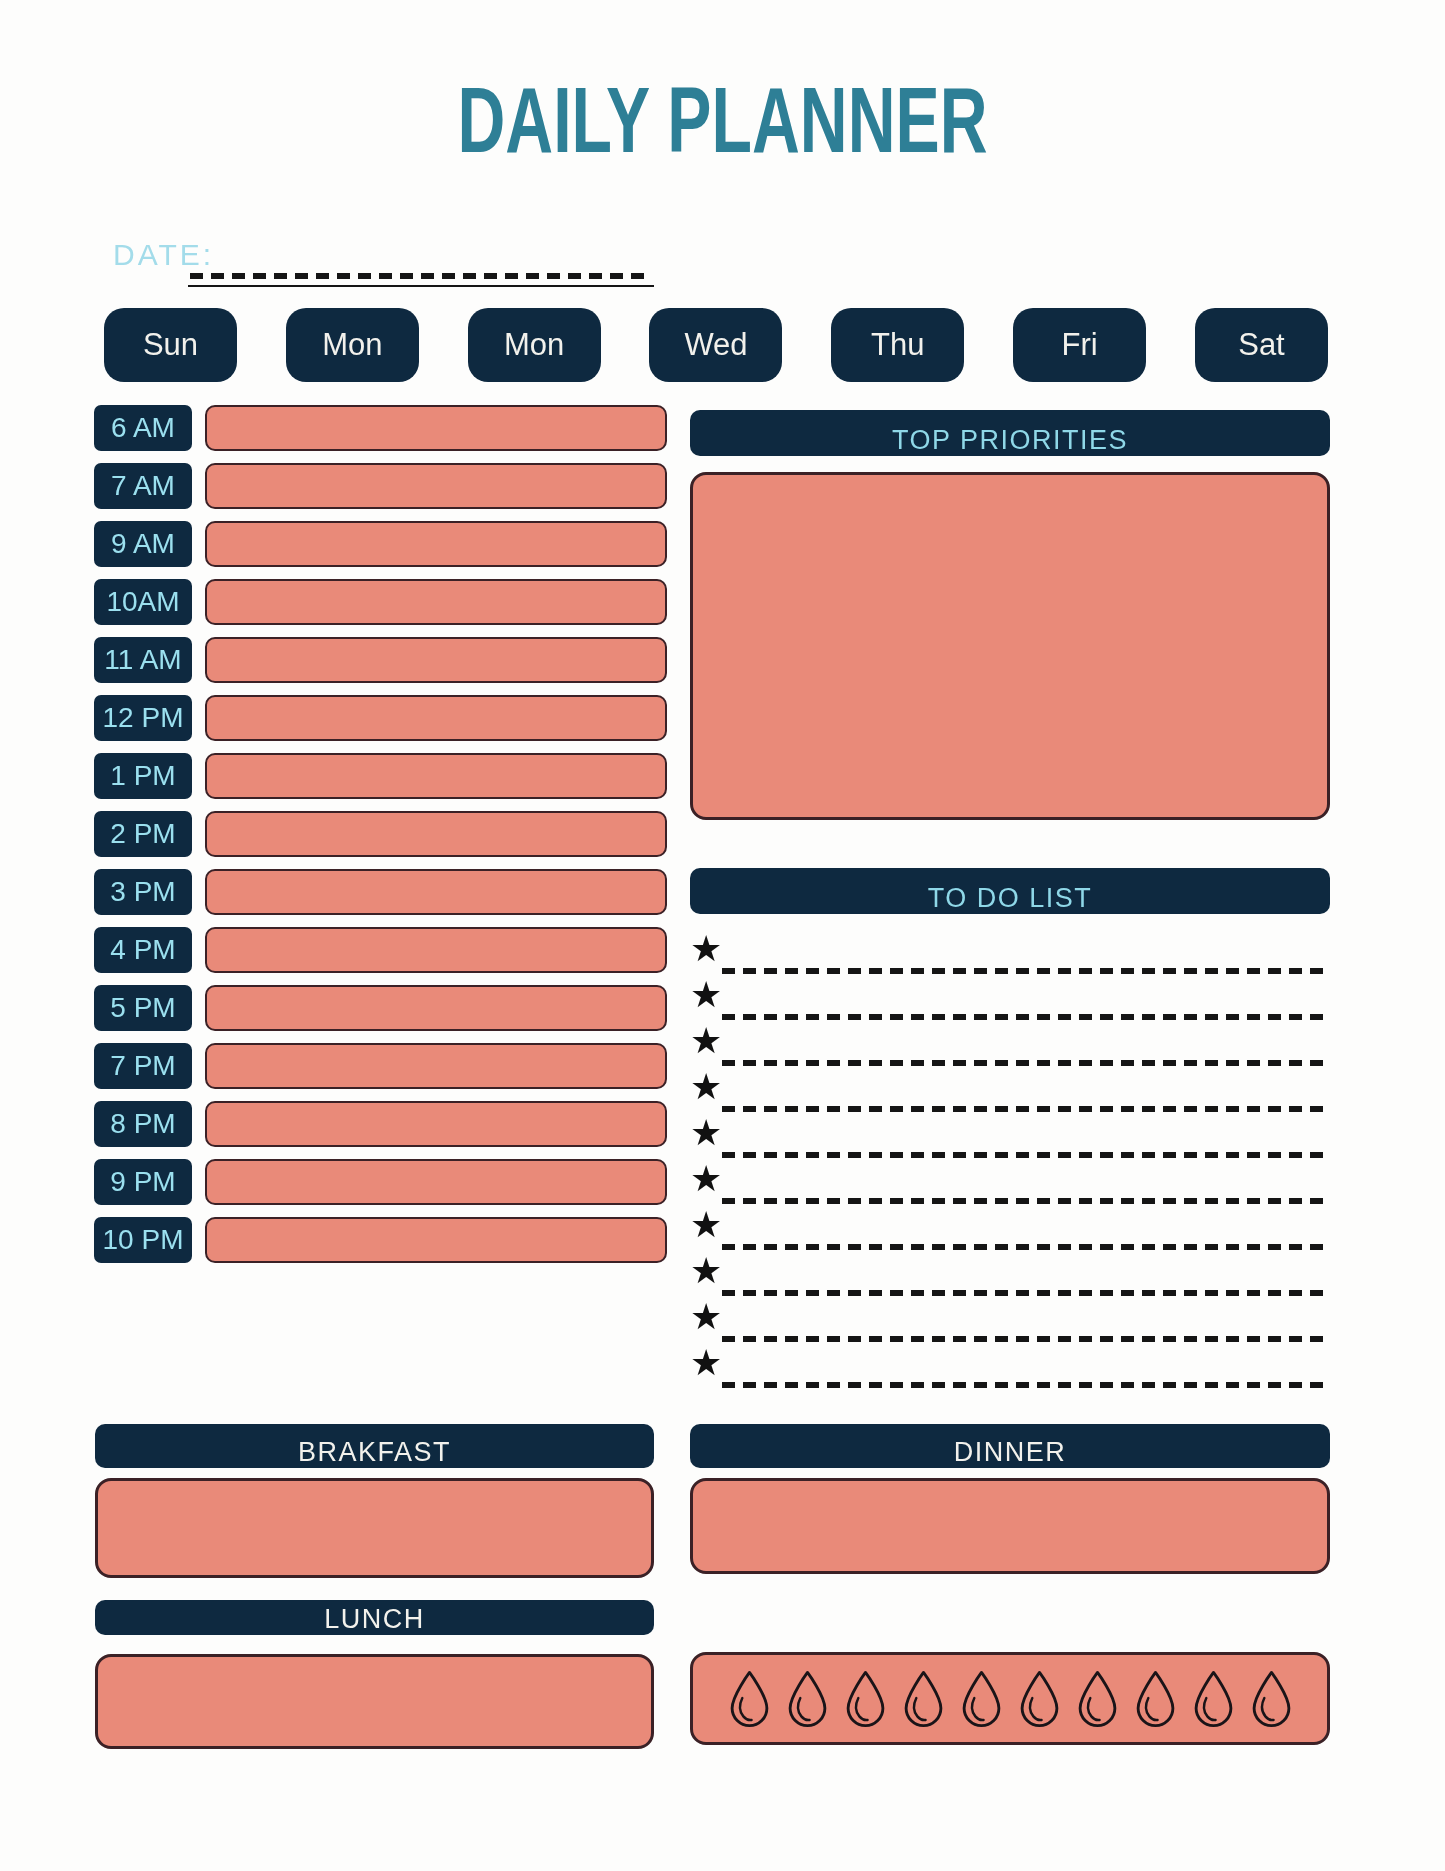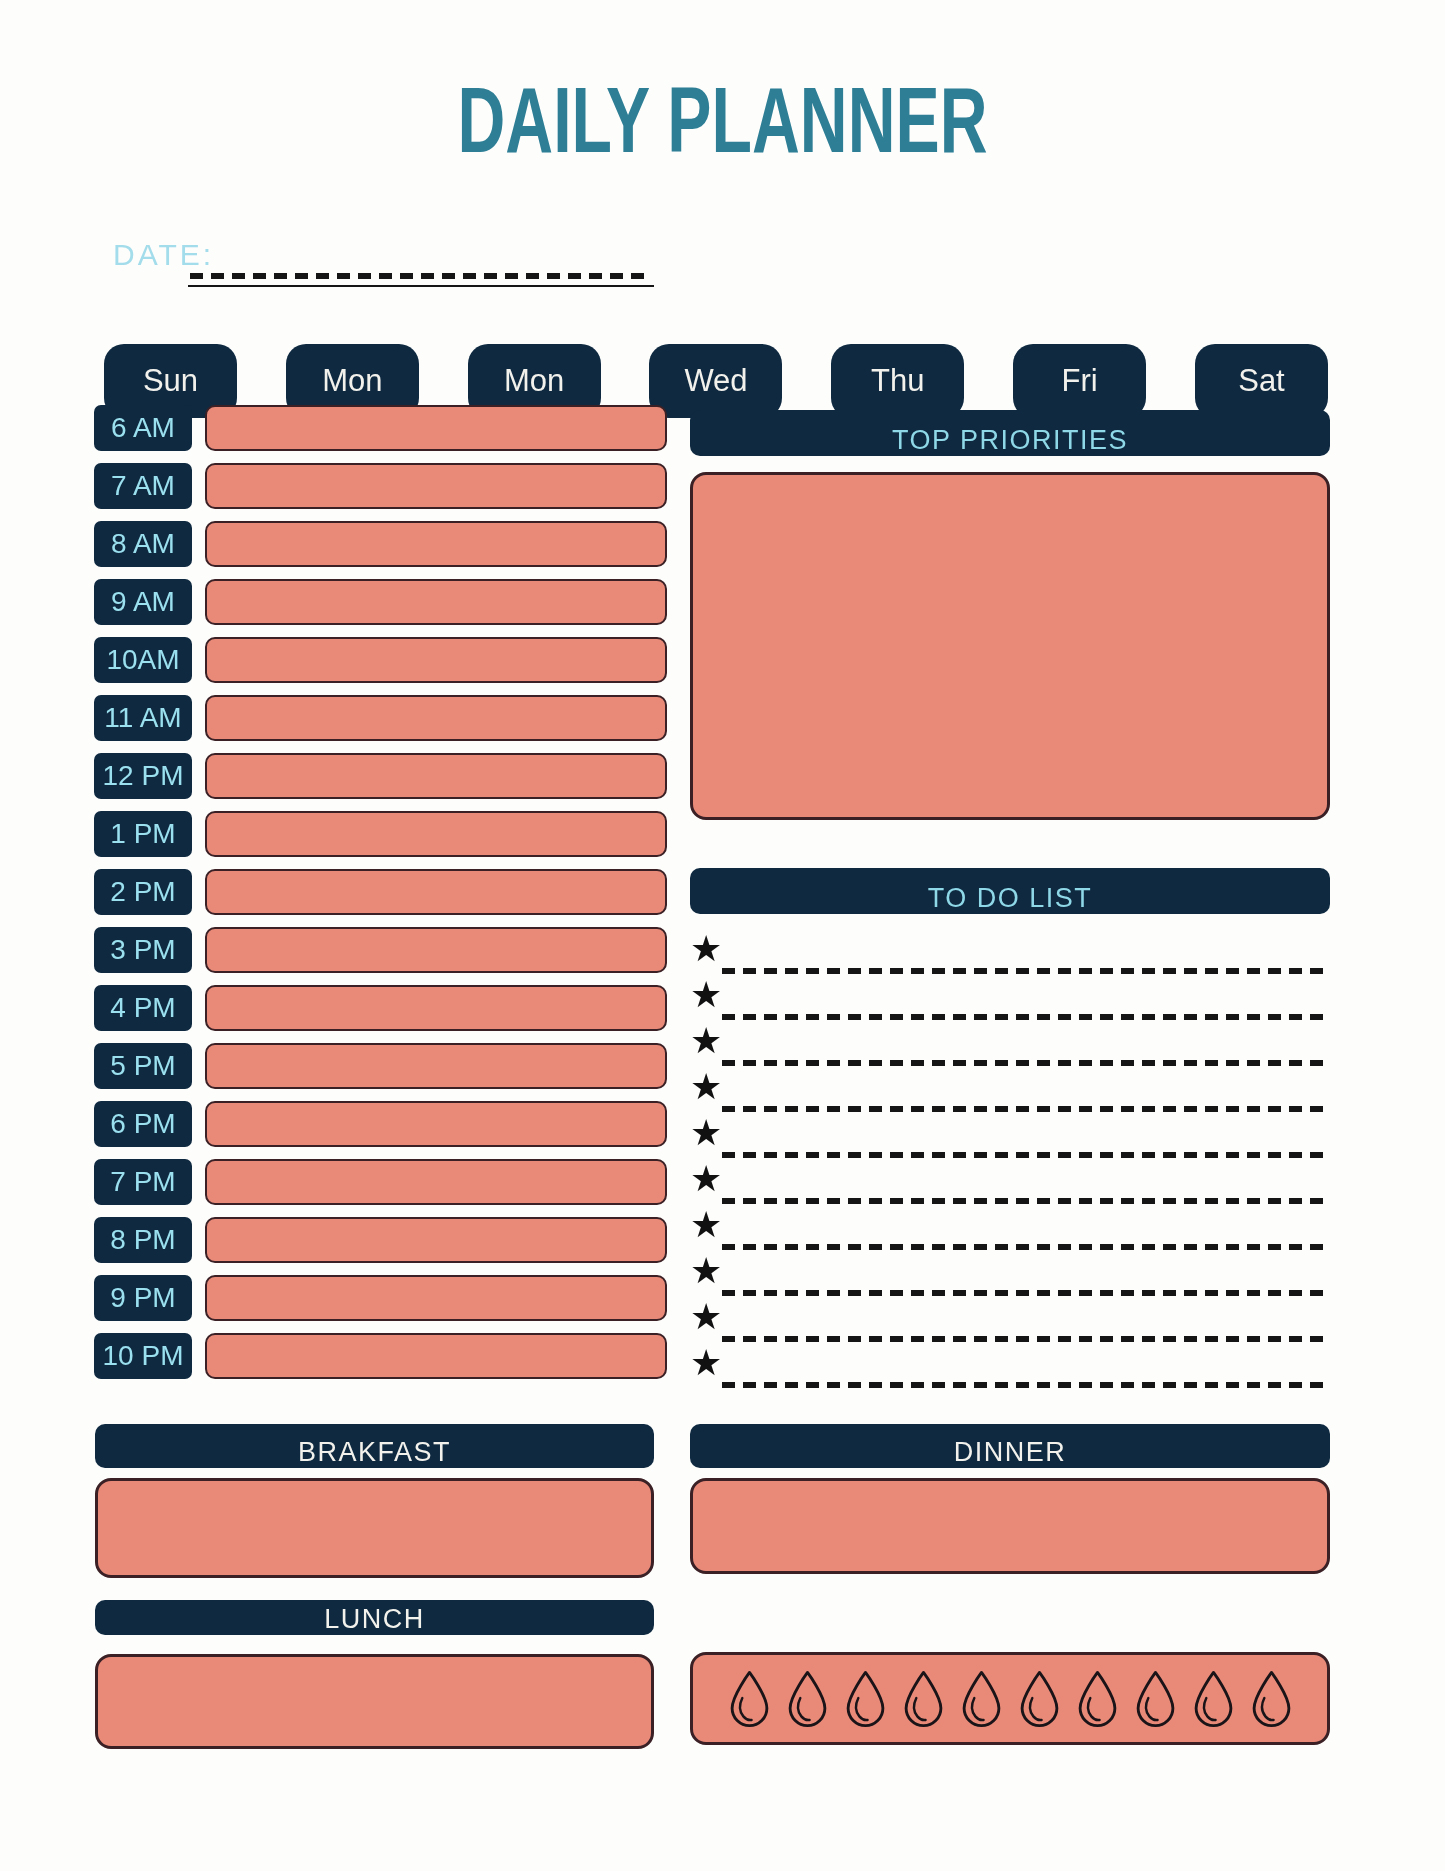--- a/index.html
+++ b/index.html
@@ -34,21 +34,21 @@
   }
   
   .days-row{
     position:absolute;left:104px;top:308px;width:1224px;height:74px;
     display:flex;justify-content:space-between;
   }
   .day-button{
     width:133px;height:74px;
     background:#0e2940;border-radius:20px;
     color:#f2f1ec;font-size:31px;
-    display:flex;align-items:center;justify-content:center;margin-top:36px;
+    display:flex;align-items:center;justify-content:center;
   }
   
   .schedule{position:absolute;left:94px;top:405px;width:573px;}
   .schedule-row{display:flex;height:46px;margin-bottom:12px;}
   .time-chip{
     width:98px;flex:0 0 98px;
     background:#0e2940;border-radius:7px;
     color:#9be0ef;font-size:28px;
     display:flex;align-items:center;justify-content:center;
   }
@@ -122,24 +122,20 @@
   <div class="schedule" id="schedule-rows">
       <div class="schedule-row">
         <div class="time-chip">6 AM</div>
         <div class="time-bar"></div>
       </div>
       <div class="schedule-row">
         <div class="time-chip">7 AM</div>
         <div class="time-bar"></div>
       </div>
       <div class="schedule-row">
-        <div class="time-chip">8 AM</div>
-        <div class="time-bar"></div>
-      </div>
-      <div class="schedule-row">
         <div class="time-chip">9 AM</div>
         <div class="time-bar"></div>
       </div>
       <div class="schedule-row">
         <div class="time-chip">10AM</div>
         <div class="time-bar"></div>
       </div>
       <div class="schedule-row">
         <div class="time-chip">11 AM</div>
         <div class="time-bar"></div>
@@ -159,24 +155,20 @@
       <div class="schedule-row">
         <div class="time-chip">3 PM</div>
         <div class="time-bar"></div>
       </div>
       <div class="schedule-row">
         <div class="time-chip">4 PM</div>
         <div class="time-bar"></div>
       </div>
       <div class="schedule-row">
         <div class="time-chip">5 PM</div>
-        <div class="time-bar"></div>
-      </div>
-      <div class="schedule-row">
-        <div class="time-chip">6 PM</div>
         <div class="time-bar"></div>
       </div>
       <div class="schedule-row">
         <div class="time-chip">7 PM</div>
         <div class="time-bar"></div>
       </div>
       <div class="schedule-row">
         <div class="time-chip">8 PM</div>
         <div class="time-bar"></div>
       </div>

